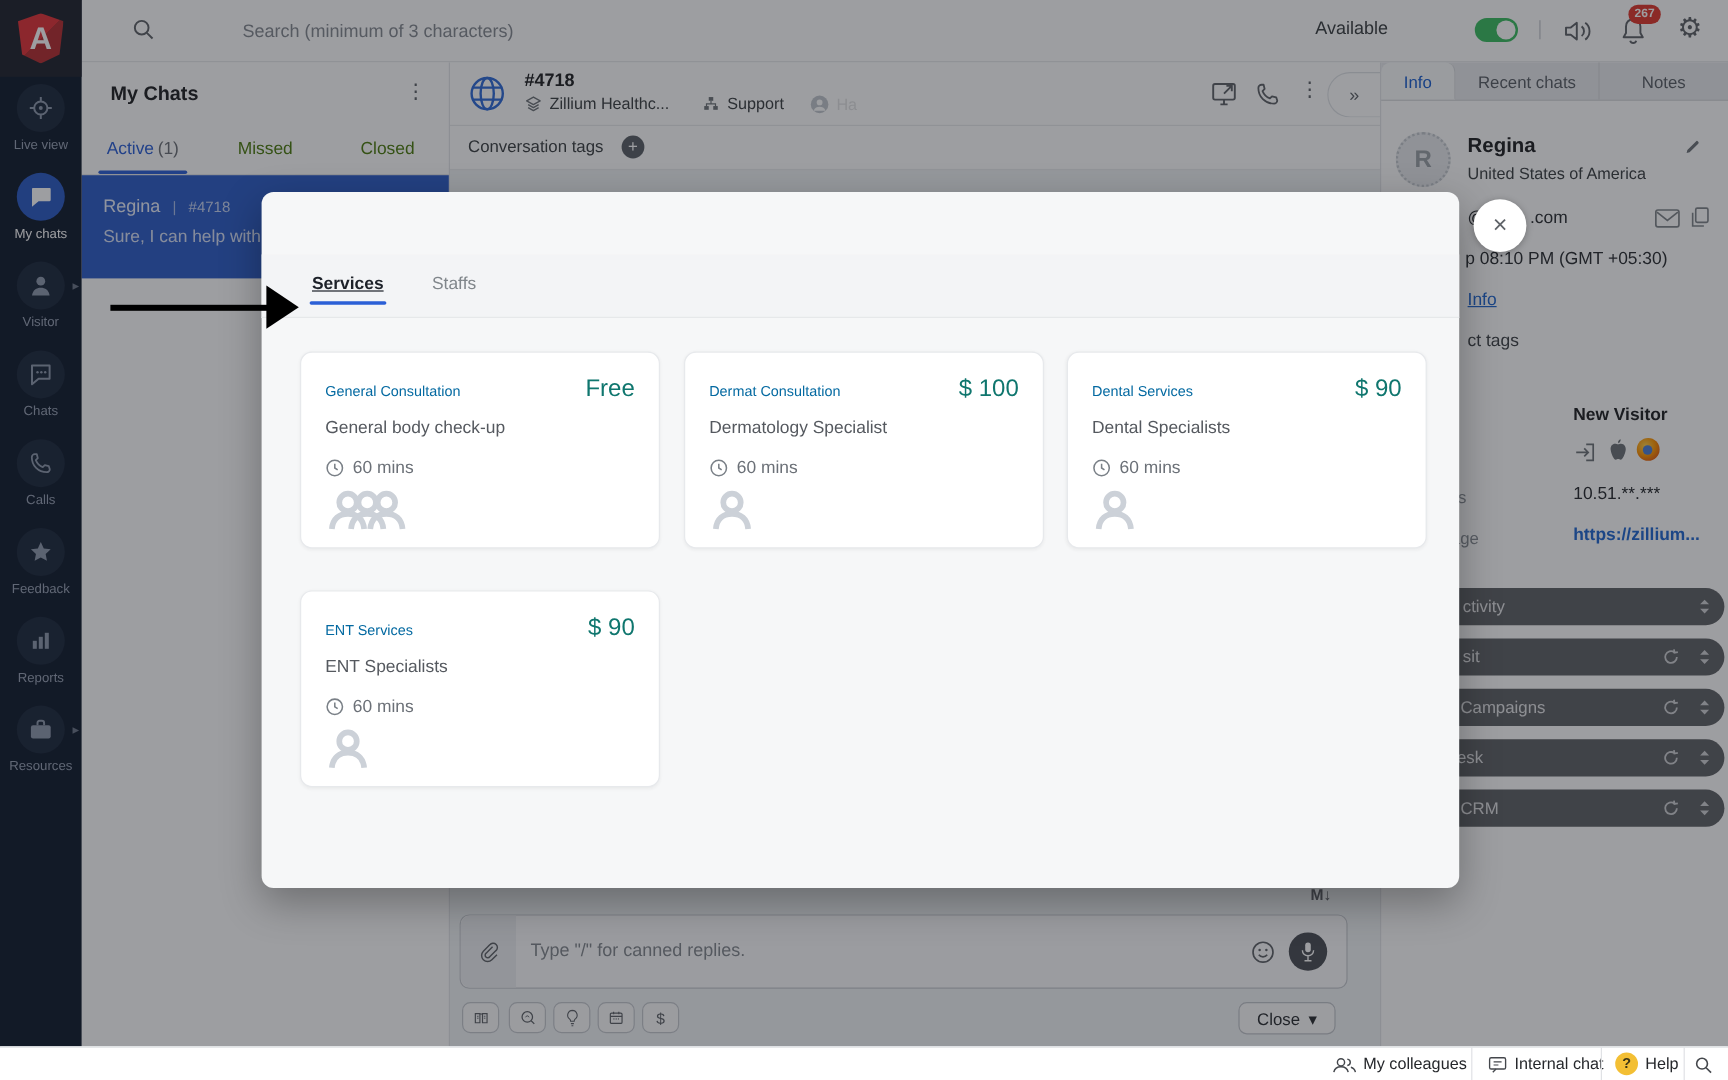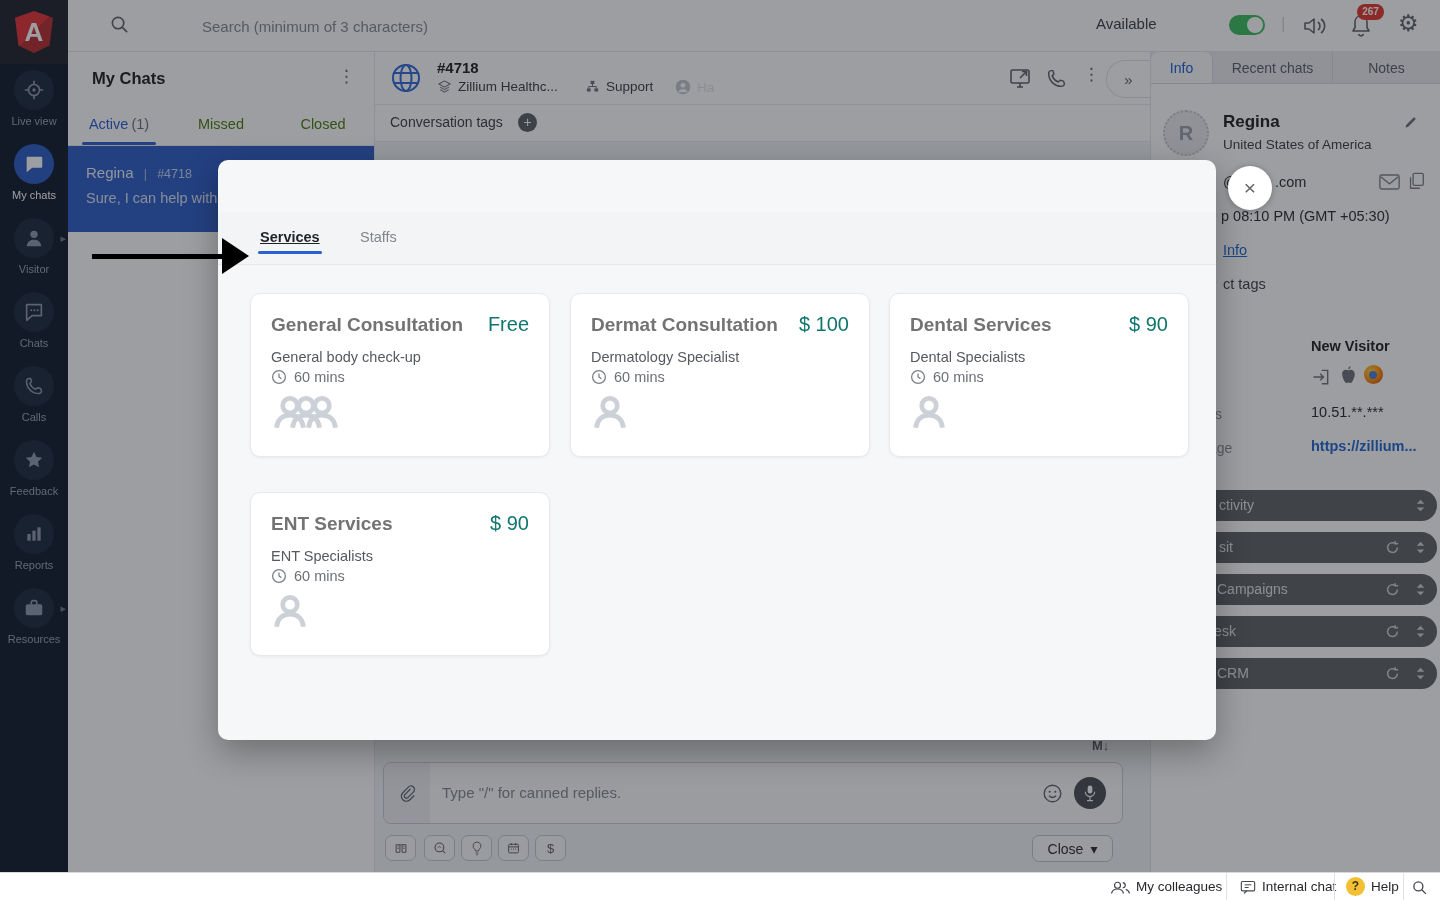--- a/index.html
+++ b/index.html
@@ -113,24 +113,24 @@
           justify-content:center;cursor:pointer}
   .mBand{position:absolute;left:0;top:52px;width:100%;height:53px;background:#f3f4f6;border-bottom:1px solid #e6e8ea}
   .mtab{position:absolute;top:17px;font-size:14.5px;cursor:pointer}
   .mtab.active{font-weight:bold;color:#1d2129;text-decoration:underline}
   .mtab.active::after{content:"";position:absolute;left:-2px;right:-2px;bottom:-9px;height:3px;
                       background:#2b5fd6;border-radius:2px}
   .mtab.idle{color:#80868b}
   .card{position:absolute;width:300px;height:164px;background:#fff;border:1px solid #e7e9ec;border-radius:10px;
         box-shadow:0 1px 3px rgba(30,35,40,.06);padding:19px 20px;cursor:pointer}
   .crow{display:flex;justify-content:space-between;align-items:baseline}
-  .ctitle{font-size:19px;font-weight:bold;color:#737373}
+  .ctitle{font-size:12px;font-weight:normal;color:#0369a1}
   .cprice{font-size:20px;color:#0f766e}
   .cdesc{margin-top:13px;font-size:14.5px;color:#55595f}
-  .cdur{margin-top:4px;display:flex;gap:7px;color:#6b7077;font-size:14.5px}
+  .cdur{margin-top:17px;display:flex;gap:7px;color:#6b7077;font-size:14.5px}
   .cavs{margin-top:8px;height:38px;position:relative}
   .ghost{position:absolute;top:0}
   .arrowWrap{left:92px;top:238px;z-index:60}
   .arrowLine{position:absolute;left:0;top:16px;width:132px;height:5px;background:#000}
   .arrowHead{position:absolute;left:130px;top:0;width:0;height:0;border-left:27px solid #000;
              border-top:18px solid transparent;border-bottom:18px solid transparent}
 </style>
 </head>
 <body>
 

